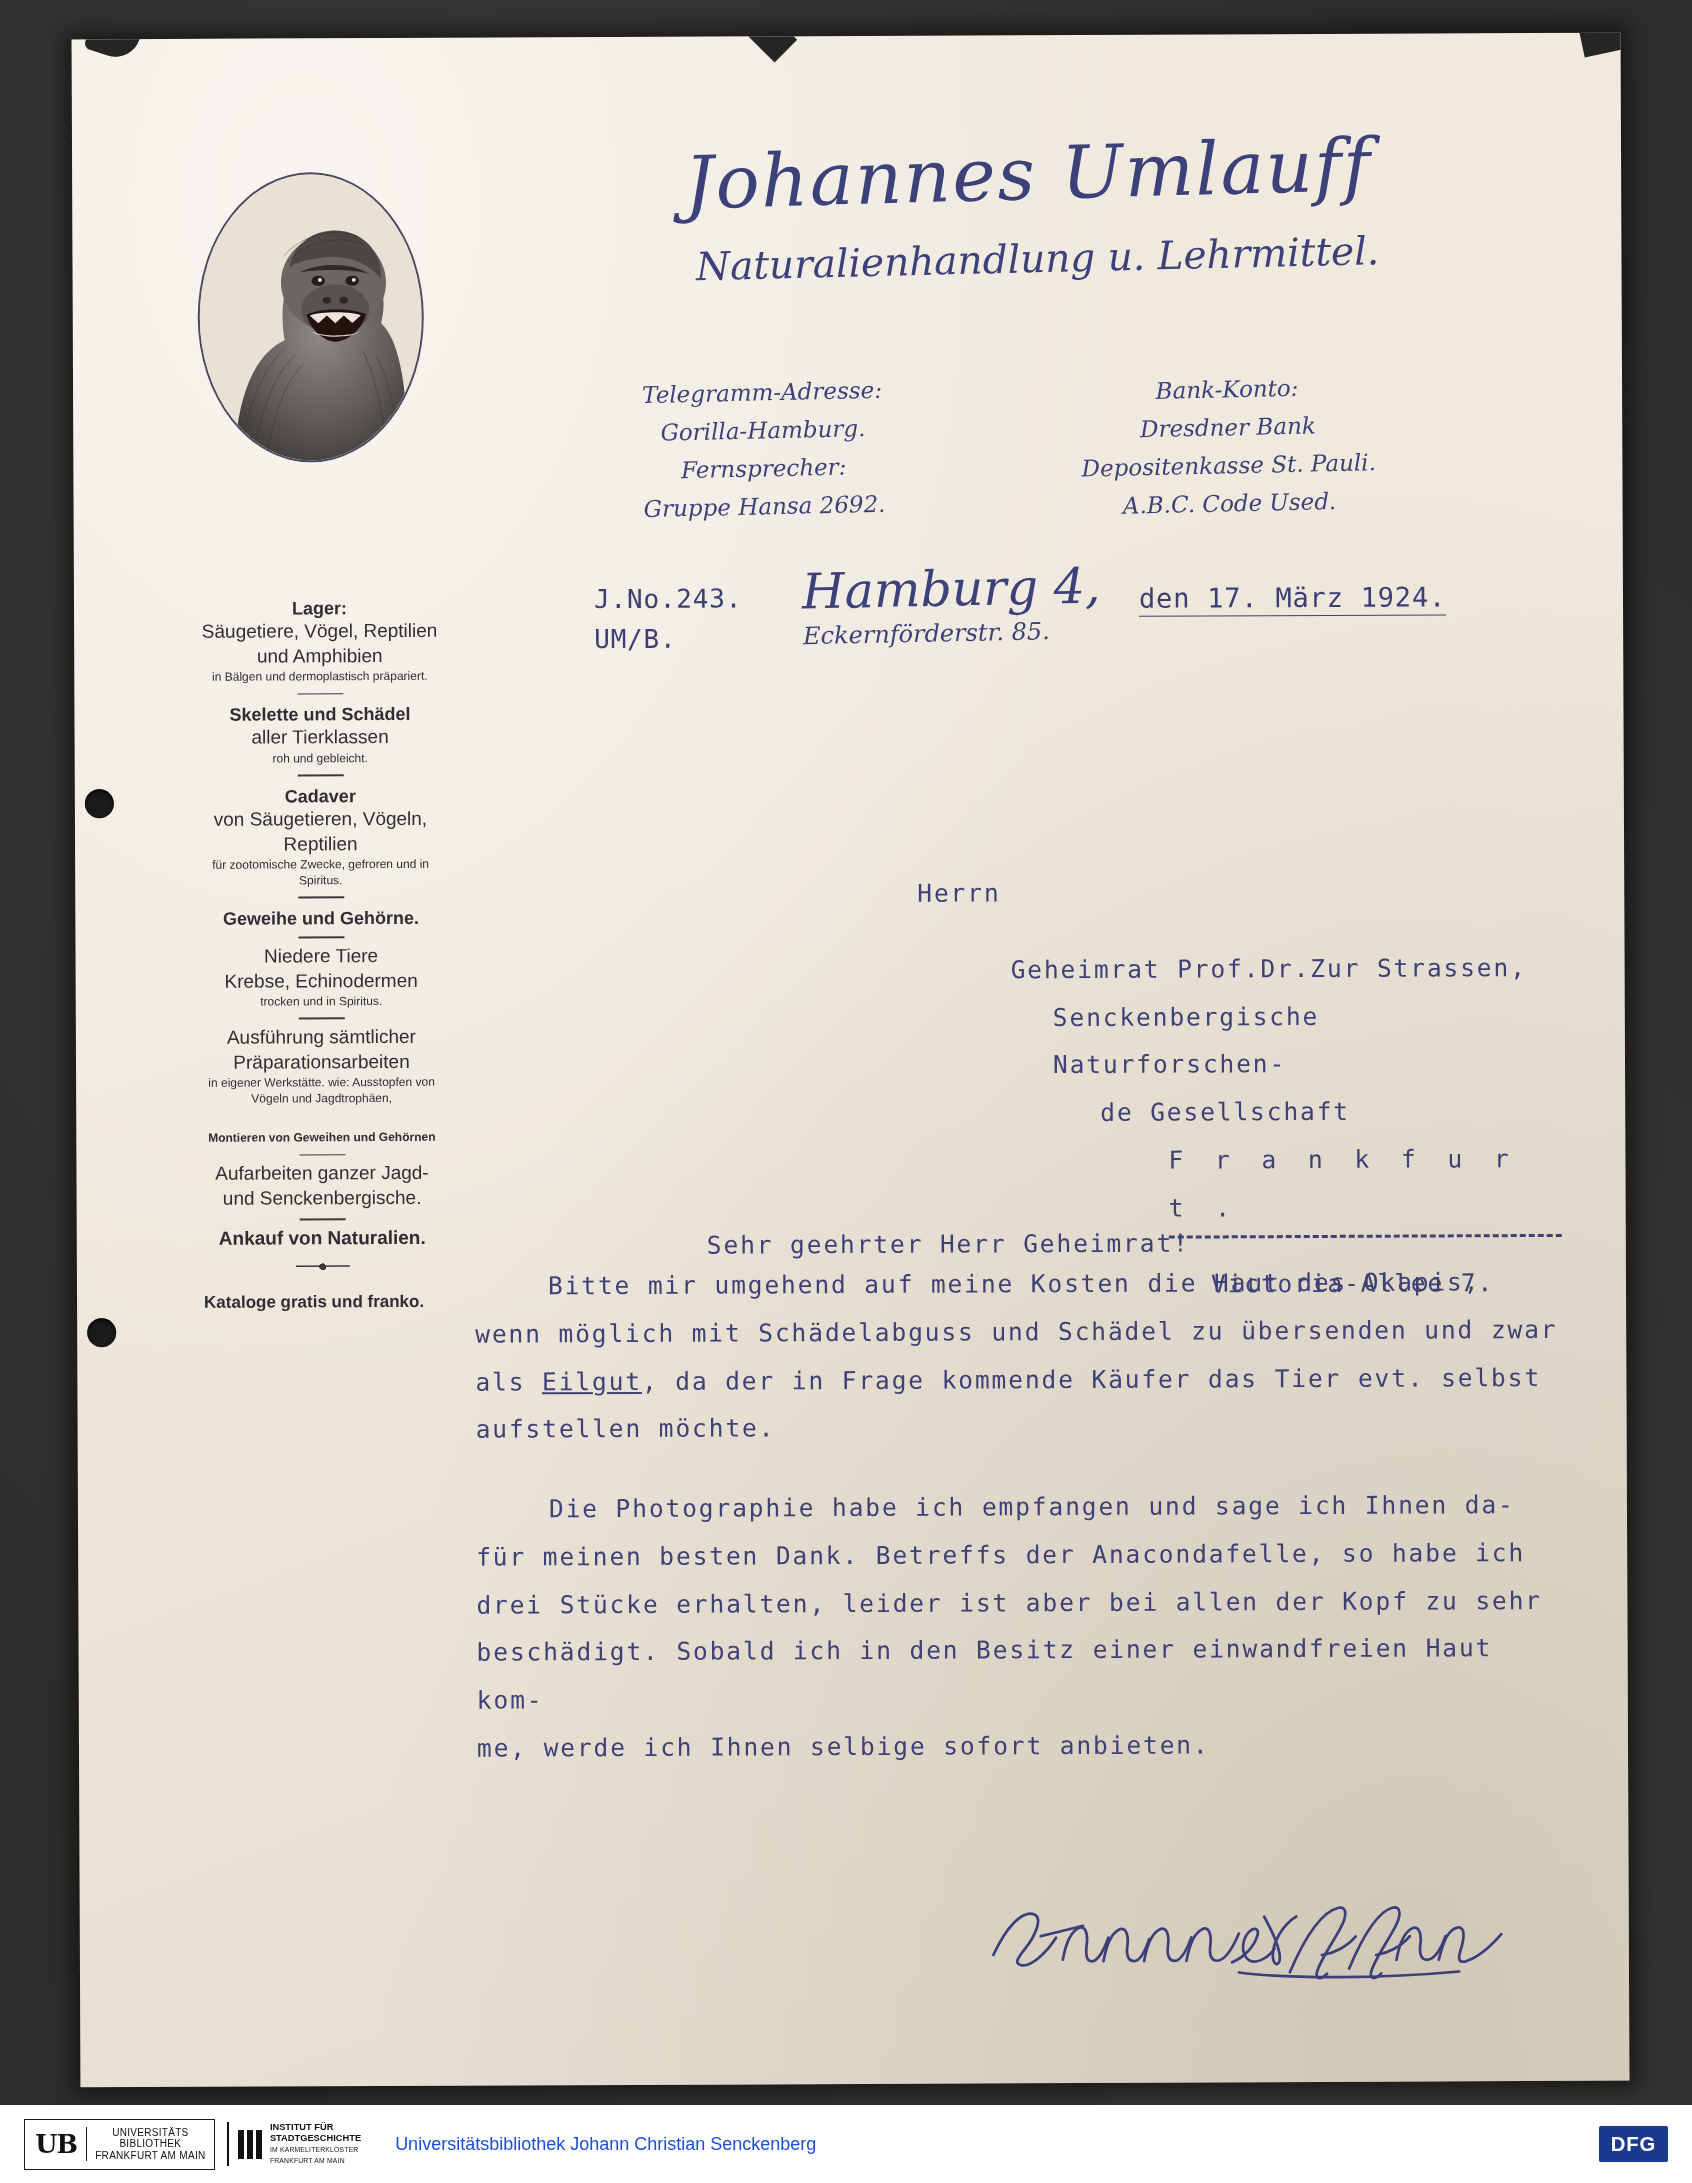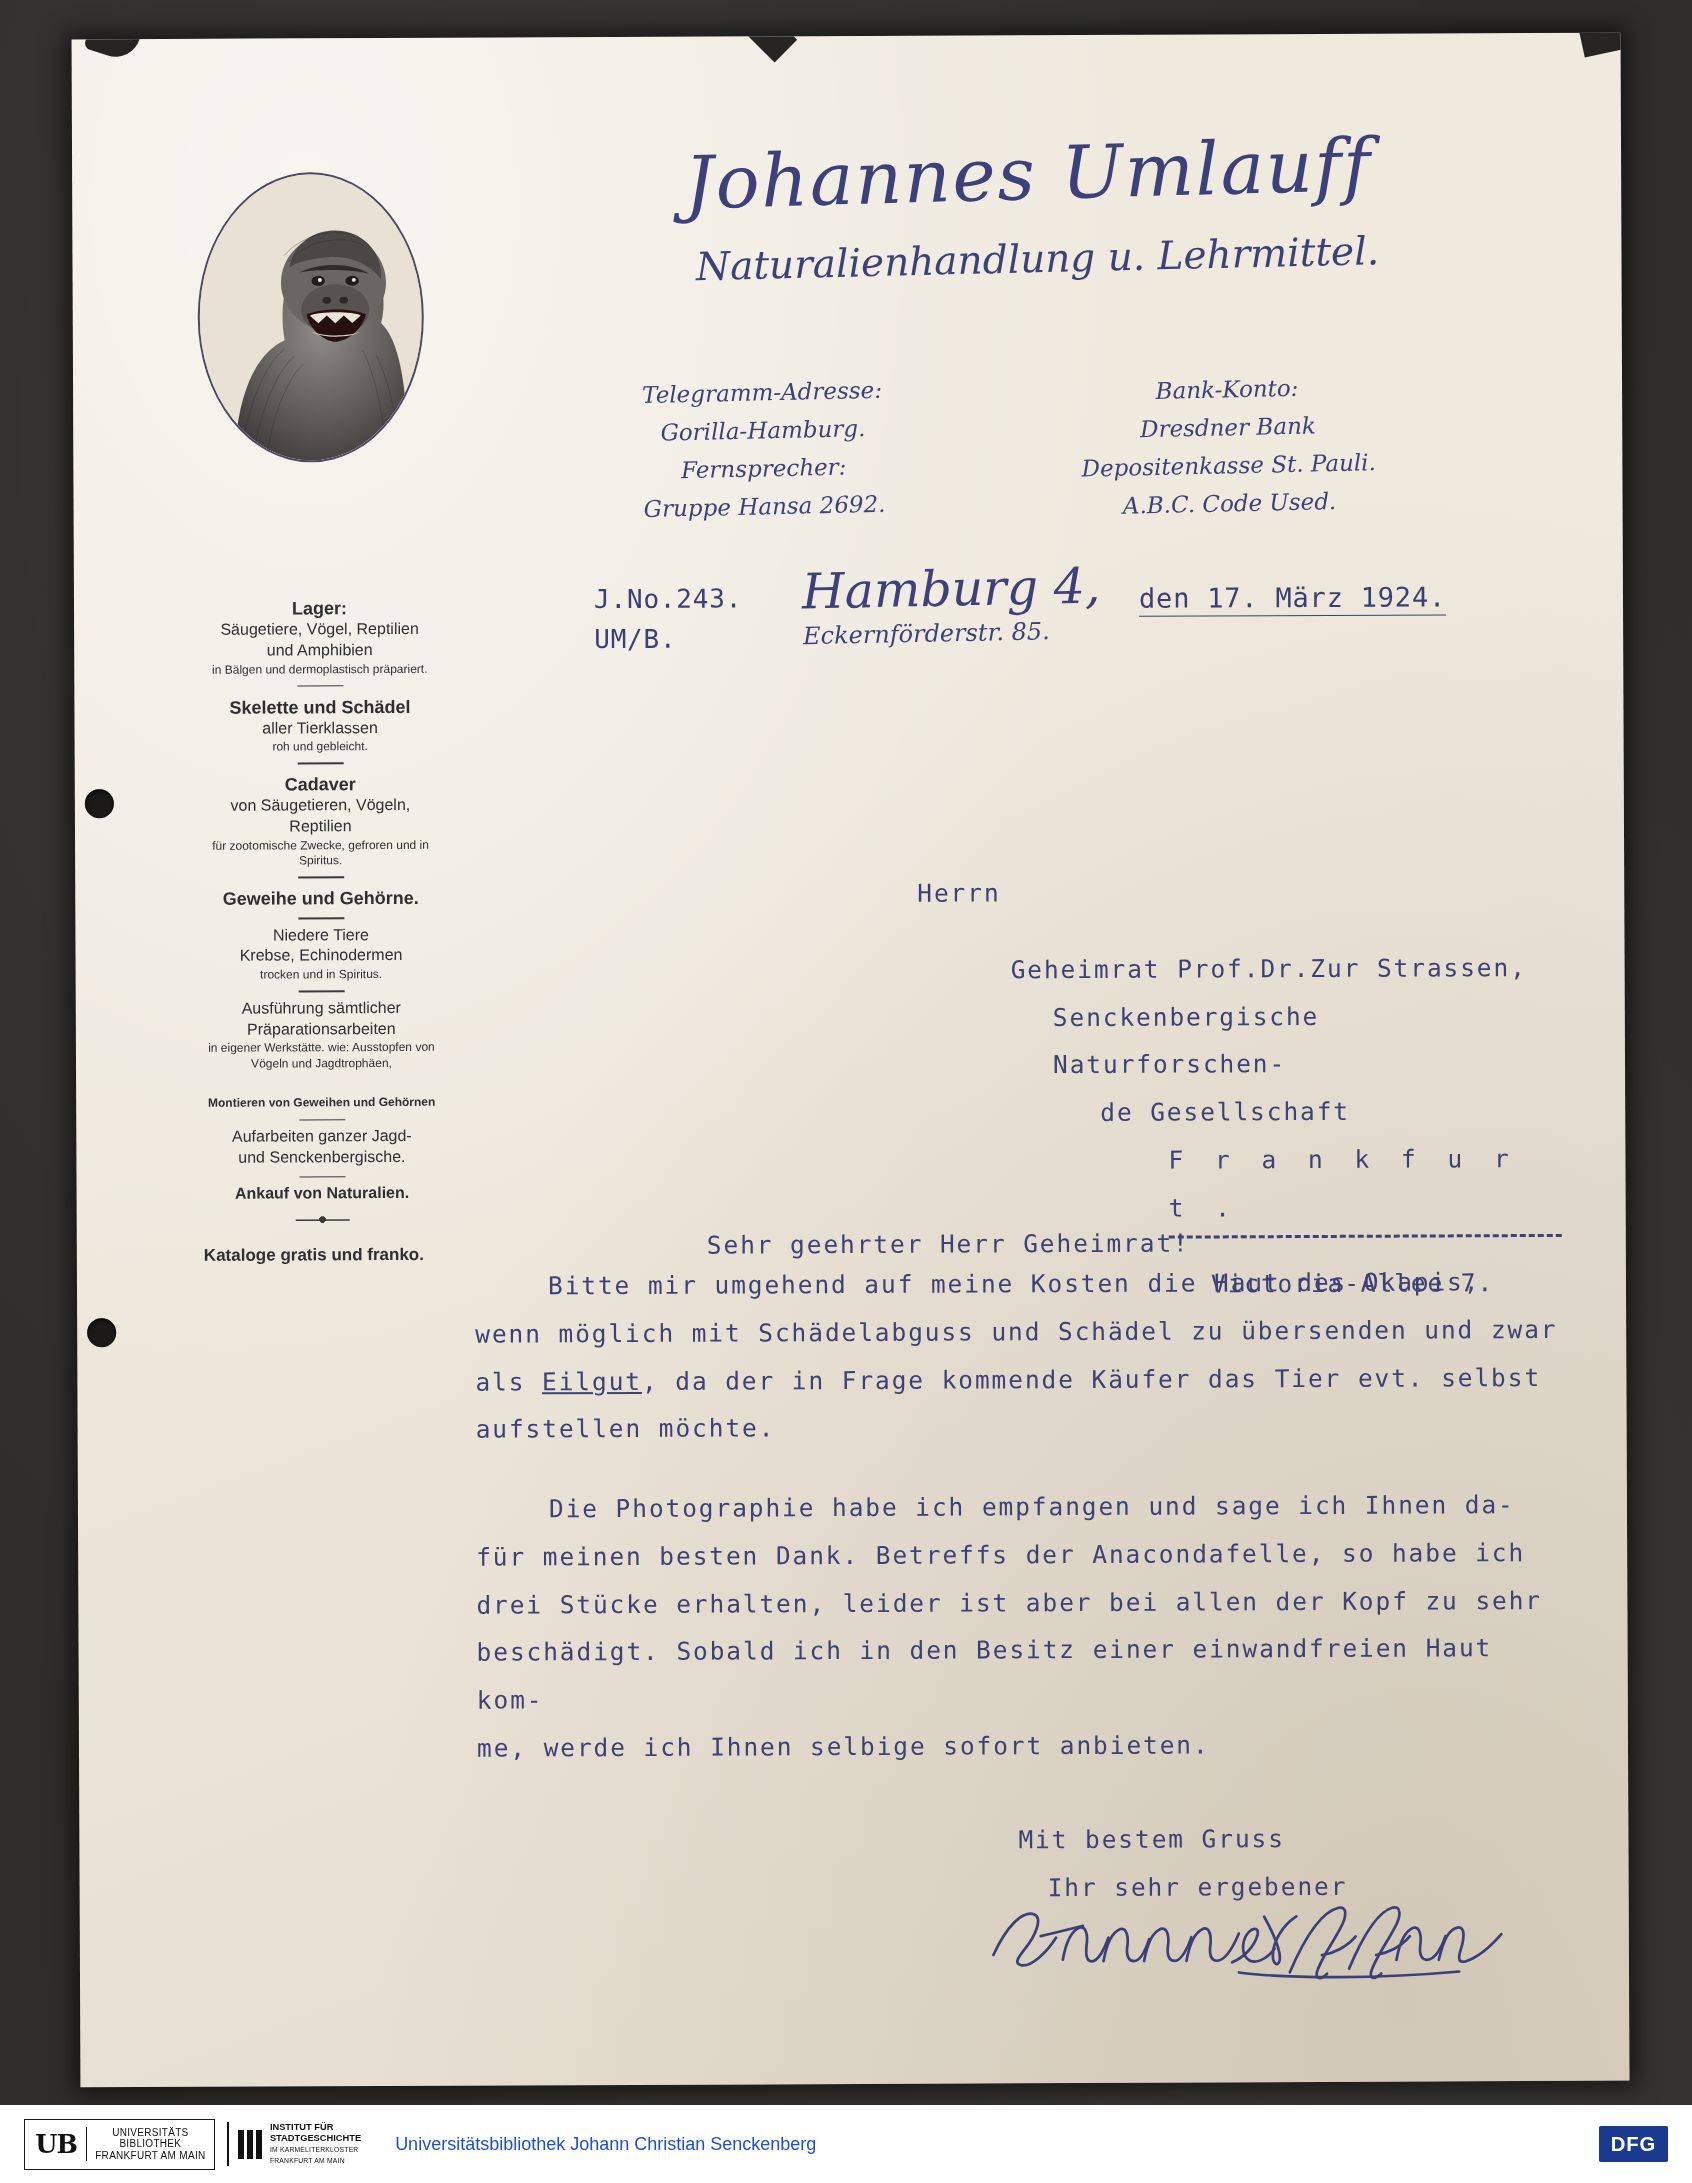--- a/index.html
+++ b/index.html
@@ -190,21 +190,21 @@
     width: 237px;
     text-align: center;
     color: #2f2f33;
   }
   #services .head {
     font-size: 18px;
     font-weight: bold;
     margin-top: 10.2px;
   }
   #services .sub {
-    font-size: 16px;
+    font-size: 19px;
     line-height: 1.3;
   }
   #services .tiny {
     font-size: 12px;
     line-height: 1.3;
     margin-top: 0.8px;
   }
   #services .rule {
     width: 46px;
     height: 1.7px;
@@ -500,24 +500,20 @@
     </p>
     <p>
       <span class="indent"></span><span>Die Photographie habe ich empfangen und sage ich Ihnen da-</span><br>
       <span>für meinen besten Dank.  Betreffs der Anacondafelle, so habe ich</span><br>
       <span>drei Stücke erhalten, leider ist aber bei allen der Kopf zu sehr</span><br>
       <span>beschädigt. Sobald ich in den Besitz einer einwandfreien Haut kom-</span><br>
       <span>me, werde ich Ihnen selbige sofort anbieten.</span>
     </p>
   </div>
 
-  <div class="typed" id="closing">
-    <div>Mit bestem Gruss</div>
-    <div class="l2">Ihr sehr ergebener</div>
-  </div>
 
   <div id="signature" title="Johannes Umlauff">
     <svg viewBox="0 0 620 110" preserveAspectRatio="none">
       <g fill="none" stroke="#3b3f7a" stroke-width="3.2" stroke-linecap="round" stroke-linejoin="round">
         <path d="M10 74 C26 40 44 22 58 26 C70 30 58 54 48 66 C40 76 34 84 42 86 C54 90 74 70 84 54"></path>
         <path d="M66 52 C84 48 100 44 116 40"></path>
         <path d="M92 80 C96 58 102 46 112 42 C120 40 122 52 120 64 C119 74 120 82 126 82 C134 82 142 66 146 54"></path>
         <path d="M140 82 C144 60 150 48 160 44 C168 42 170 54 168 66 C167 76 170 82 176 82 C184 82 190 68 194 56"></path>
         <path d="M188 82 C192 60 198 48 208 44 C216 42 218 54 216 66 C215 76 218 82 224 82 C232 82 240 66 244 54"></path>
         <path d="M238 82 C242 60 248 48 258 44 C266 42 268 54 266 66 C265 76 268 82 274 82 C284 82 294 64 300 50"></path>

